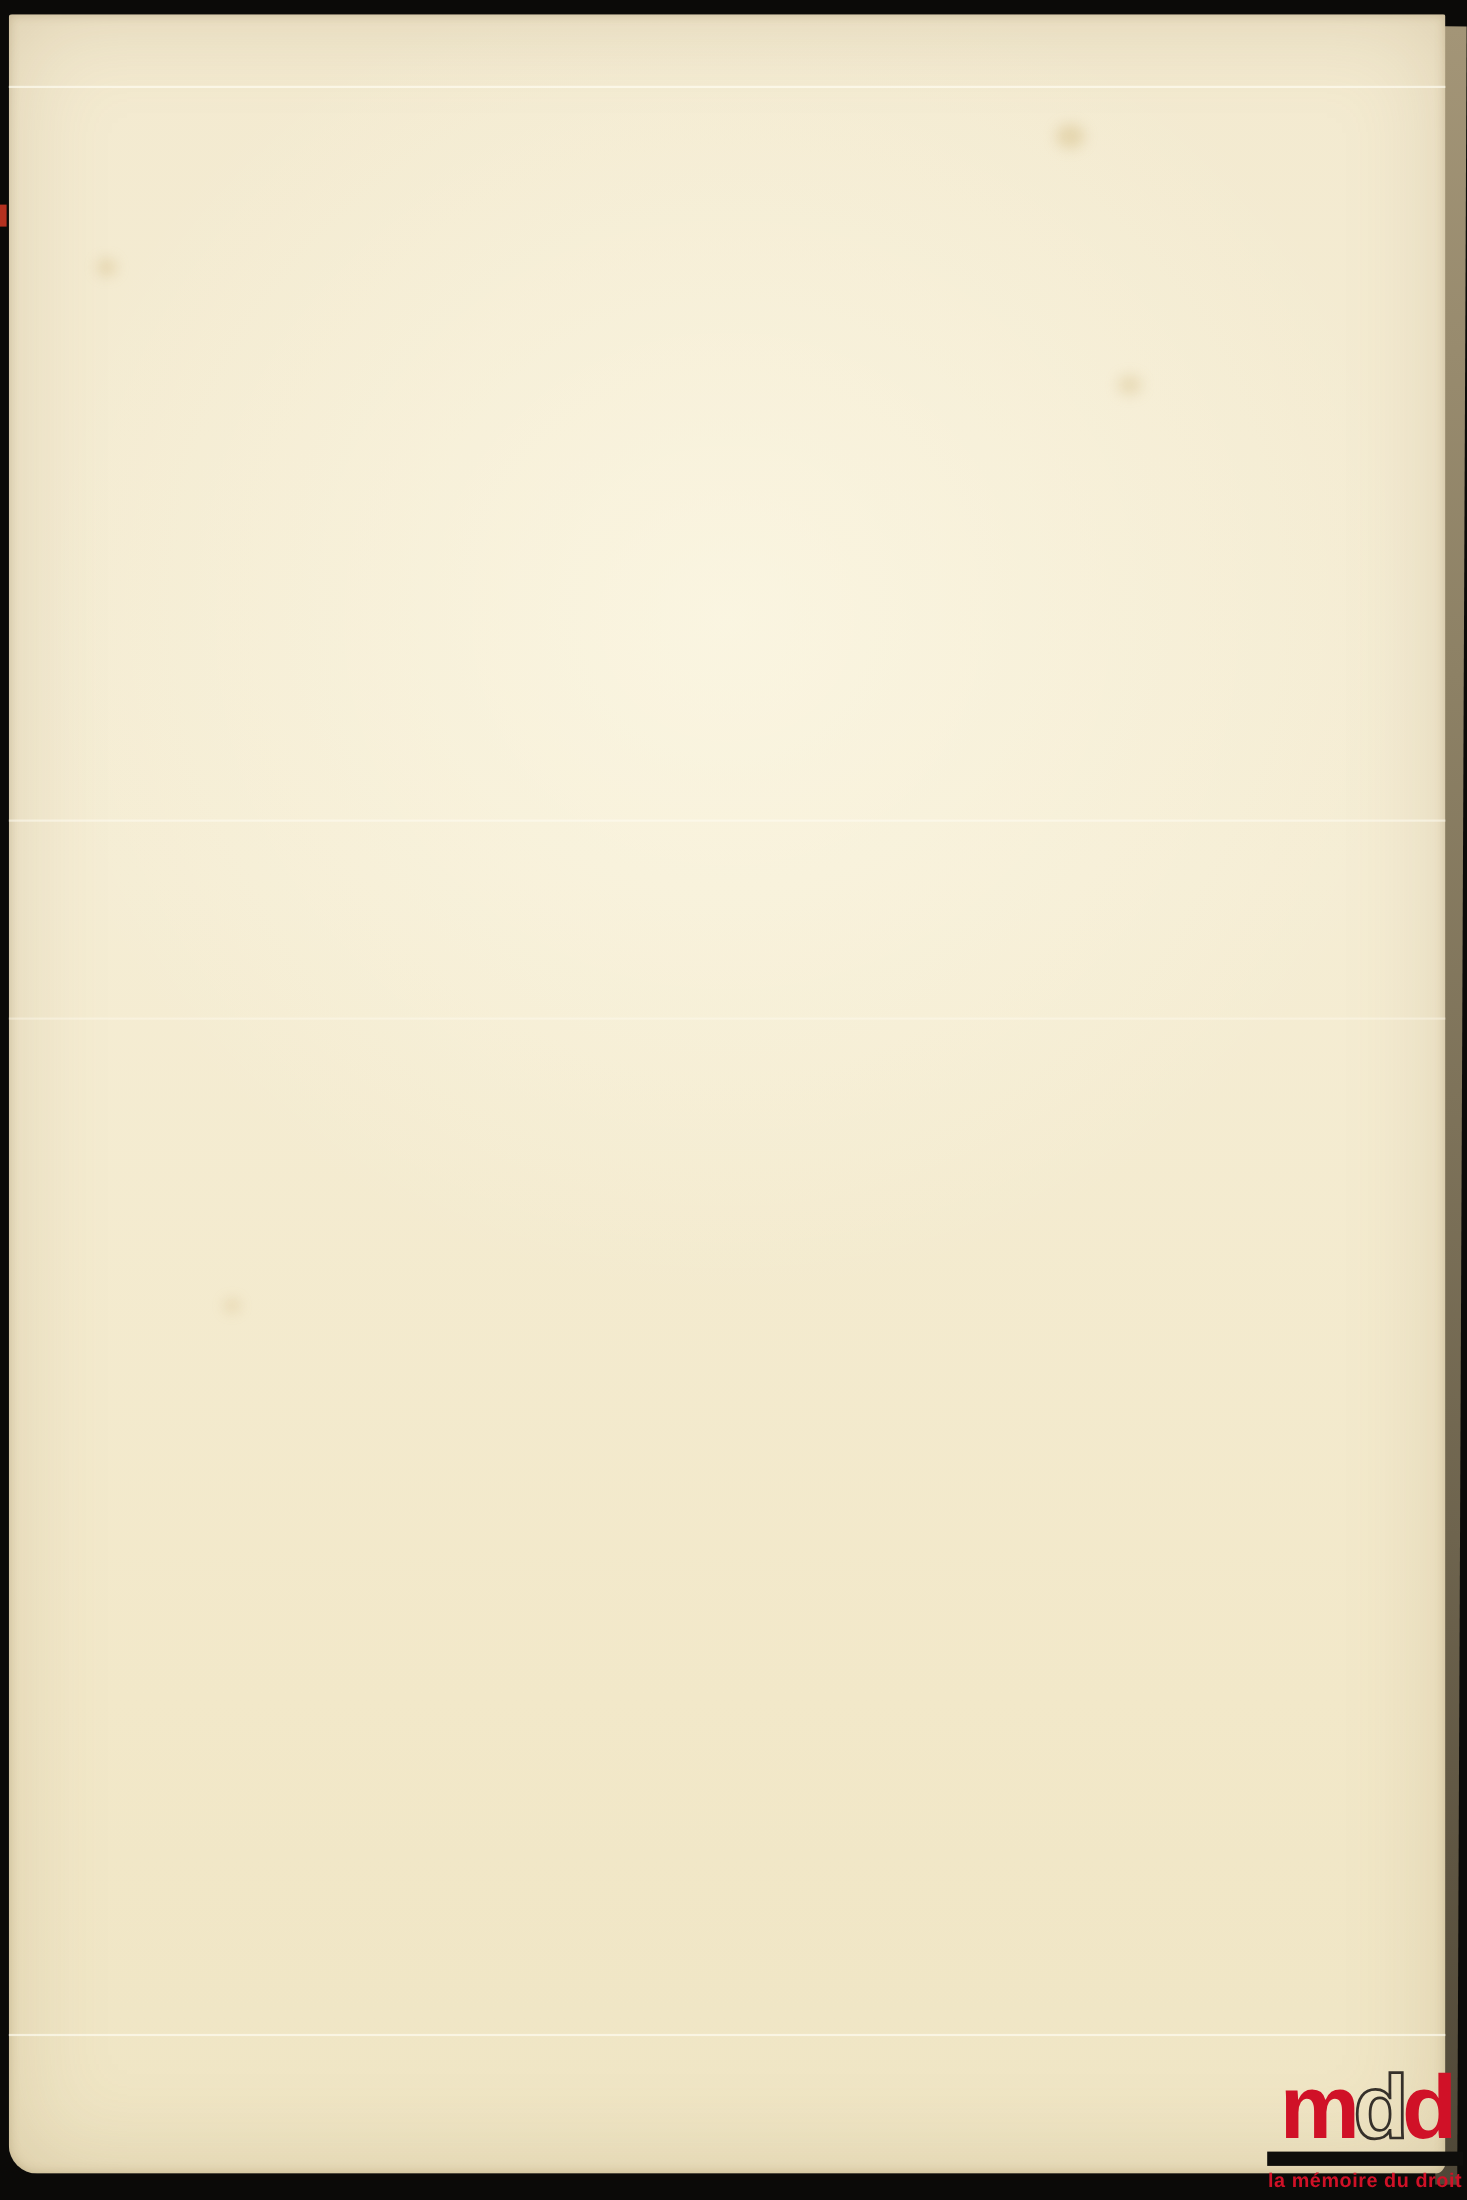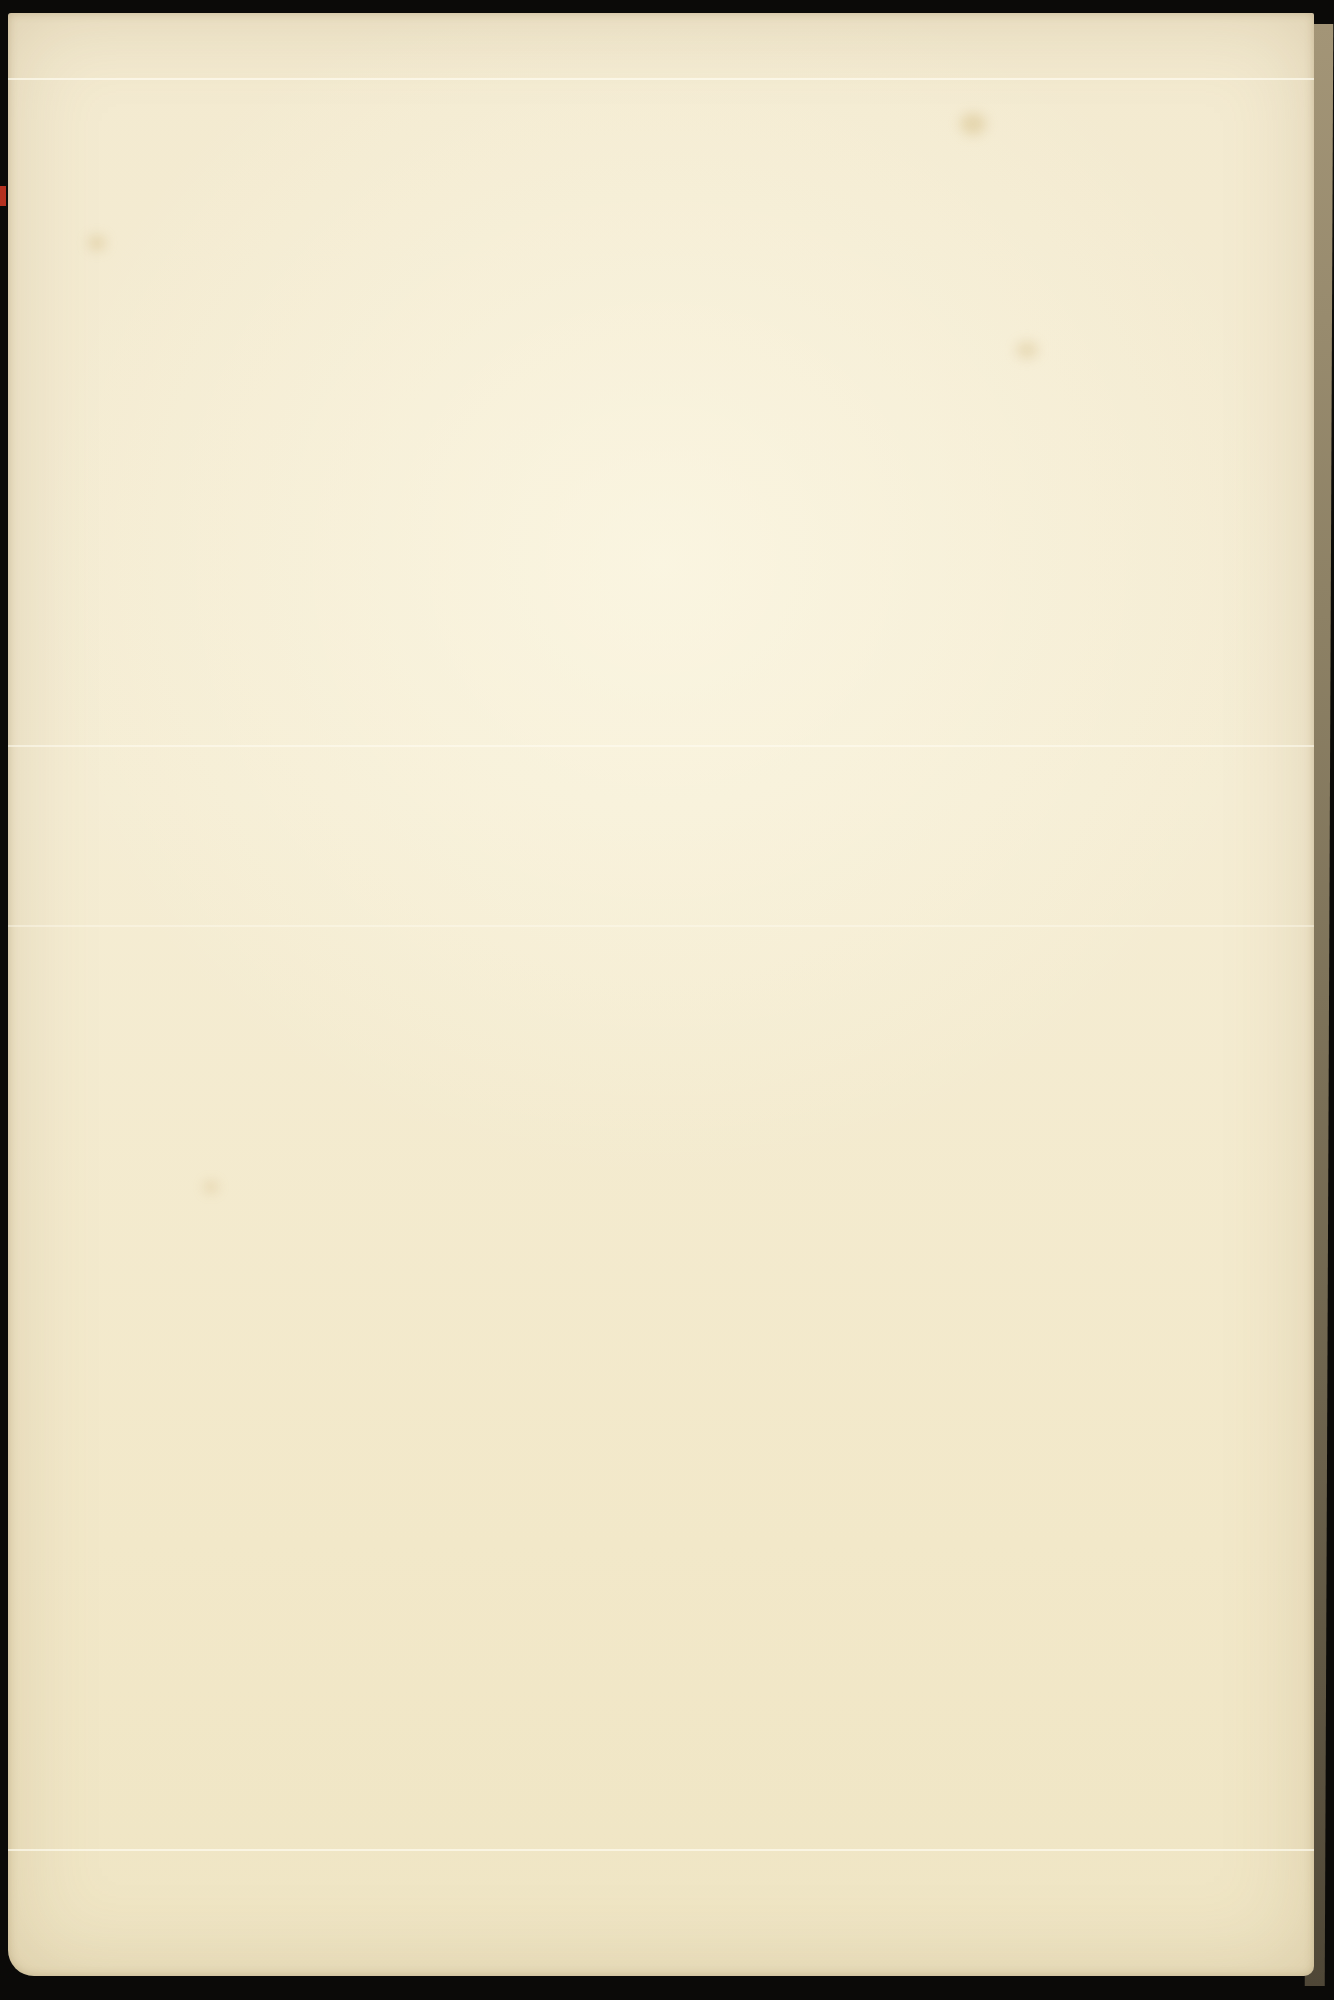--- a/index.html
+++ b/index.html
@@ -130,13 +130,18 @@
 
     <div class="row serif imprint-city">PARIS</div>
     <div class="row serif imprint-publisher">LIBRAIRIE GÉNÉRALE DE DROIT ET DE JURISPRUDENCE</div>
     <div class="row imprint-names">R. PICHON ET R. DURAND-AUZIAS</div>
     <div class="row imprint-address">20 et 24, Rue Soufflot, 20 et 24</div>
     <div class="imprint-dash"></div>
     <div class="row imprint-year">1970</div>
 
   </div>
 
+  <div class="logo">
+    <div class="logo-letters"><span class="red">m</span><span class="outline">d</span><span class="red">d</span></div>
+    <div class="logo-bar"></div>
+    <div class="logo-tagline">la mémoire du droit</div>
+  </div>
 </div>
 
 </body></html>

